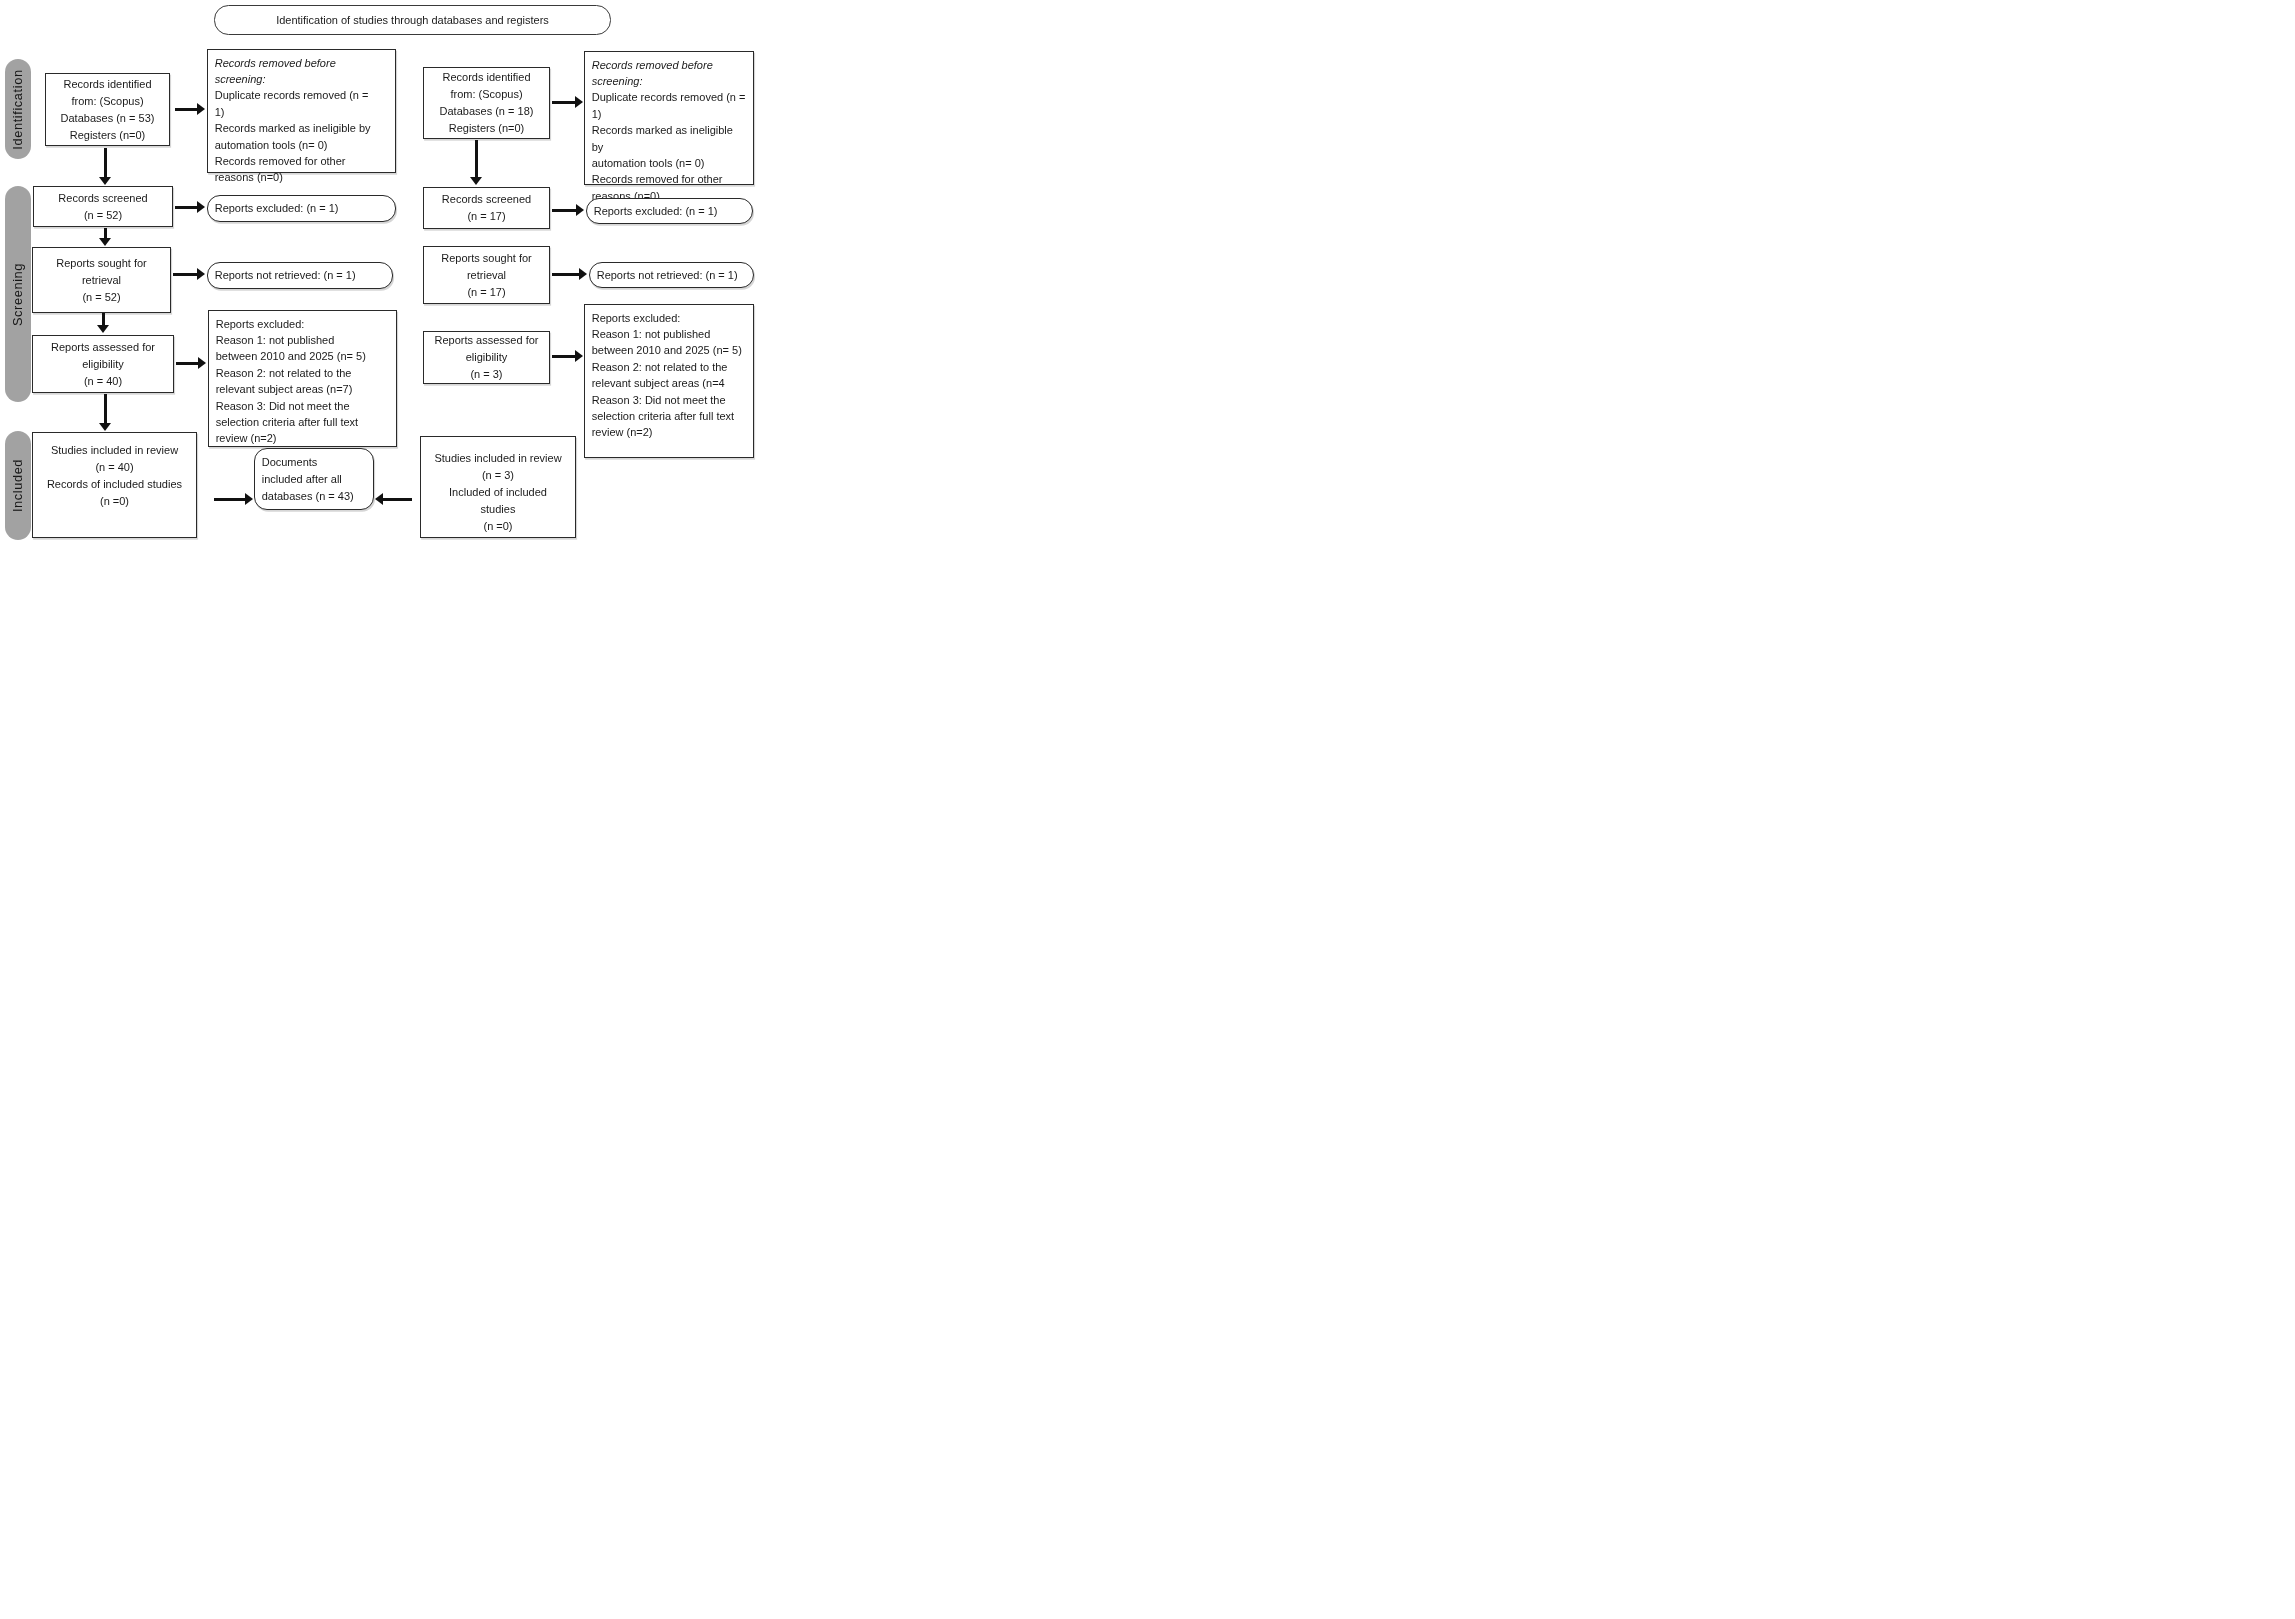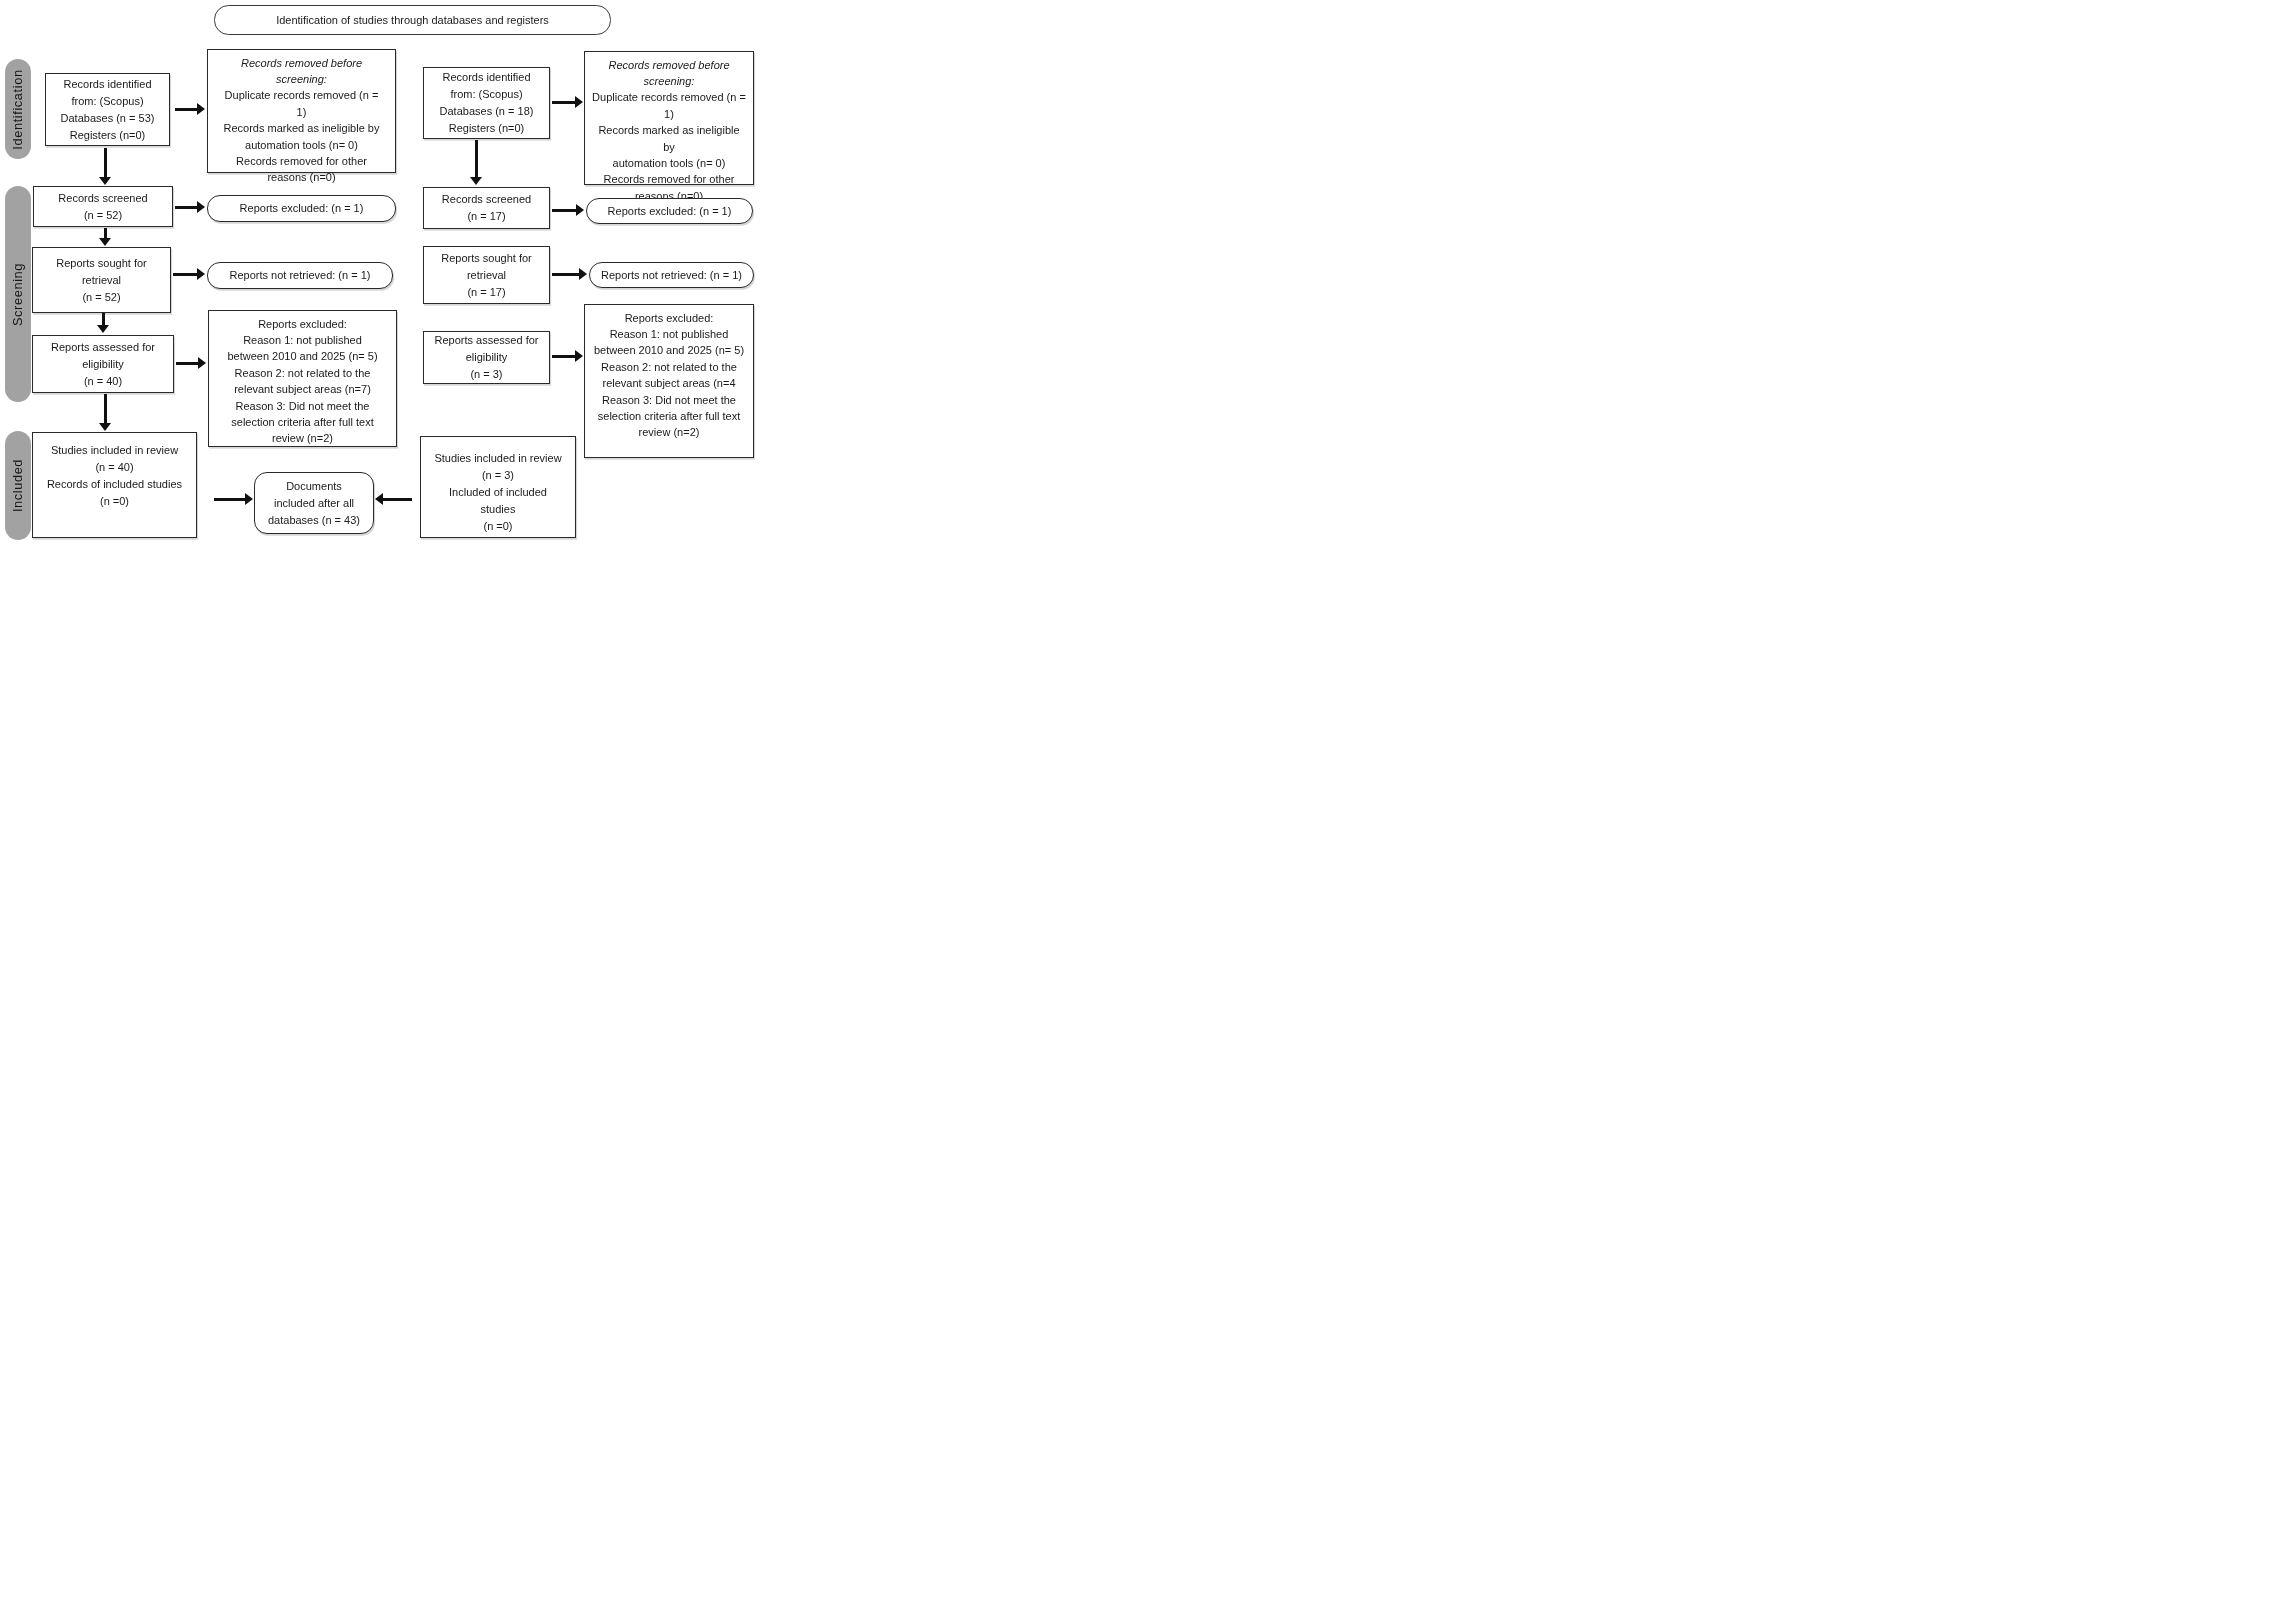--- a/index.html
+++ b/index.html
@@ -9,21 +9,21 @@
             border:1.4px solid #3a3a3a;border-radius:14.5px;display:flex;
             align-items:center;justify-content:center;font-size:11px;background:#fff;}
   .pill{position:absolute;left:4.5px;width:26px;background:#a2a2a2;border-radius:13.4px;
         display:flex;align-items:center;justify-content:center;}
   .pill span{transform:rotate(-90deg);white-space:nowrap;font-size:12.8px;letter-spacing:0.6px;color:#161616;}
   .box{position:absolute;background:#fff;border:1.1px solid #2a2a2a;
        box-shadow:1.1px 1.7px 0 rgba(90,90,90,0.25);box-sizing:border-box;}
   .ctr{display:flex;flex-direction:column;align-items:center;justify-content:center;
        text-align:center;font-size:11px;line-height:17px;}
   .topal{justify-content:flex-start;padding-top:9px;}
-  .lft{font-size:11px;line-height:16.4px;padding:4.5px 6.7px;text-align:center;}
+  .lft{font-size:11px;line-height:16.4px;padding:4.5px 6.7px;text-align:left;}
   .lft.vctr{display:flex;flex-direction:column;justify-content:center;border-radius:13px;}
   .it{font-style:italic;}
   .shaft{position:absolute;background:#111;}
   .arr{position:absolute;}
   .head-down{position:absolute;width:0;height:0;border-left:6.1px solid transparent;
              border-right:6.1px solid transparent;border-top:8.3px solid #111;}
   .head-right{position:absolute;width:0;height:0;border-top:6.1px solid transparent;
               border-bottom:6.1px solid transparent;border-left:8.3px solid #111;}
   .head-left{position:absolute;width:0;height:0;border-top:6.1px solid transparent;
              border-bottom:6.1px solid transparent;border-right:8.3px solid #111;}
@@ -100,21 +100,21 @@
     <div>Reports excluded:</div>
     <div>Reason 1: not published</div>
     <div>between 2010 and 2025  (n= 5)</div>
     <div>Reason 2: not related to the</div>
     <div>relevant subject areas  (n=7)</div>
     <div>Reason 3: Did not meet the</div>
     <div>selection criteria after full text</div>
     <div>review  (n=2)</div>
   </div>
 
-  <div class="box lft vctr" style="left:254px;top:472px;width:120px;height:62px;line-height:17px;">
+  <div class="box lft vctr" style="left:254px;top:448px;width:120px;height:62px;line-height:17px;">
     <div>Documents</div>
     <div>included after all</div>
     <div>databases (n = 43)</div>
   </div>
 
   <div class="box ctr" style="left:423px;top:67px;width:127px;height:72px;">
     <div>Records identified</div>
     <div>from:  (Scopus)</div>
     <div>Databases (n = 18)</div>
     <div>Registers (n=0)</div>

